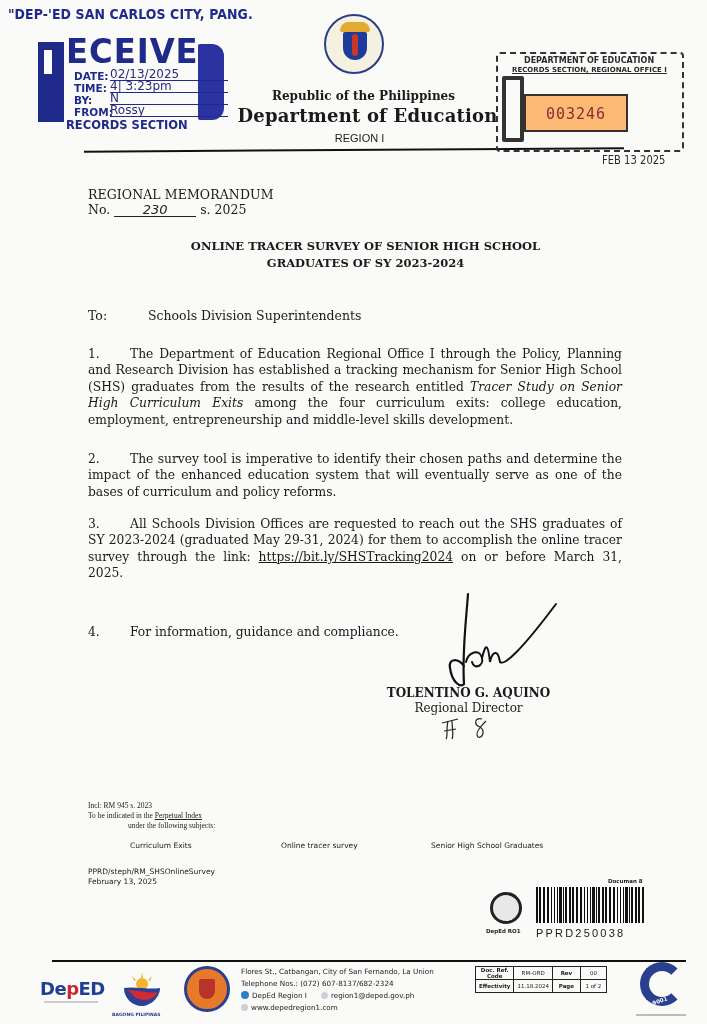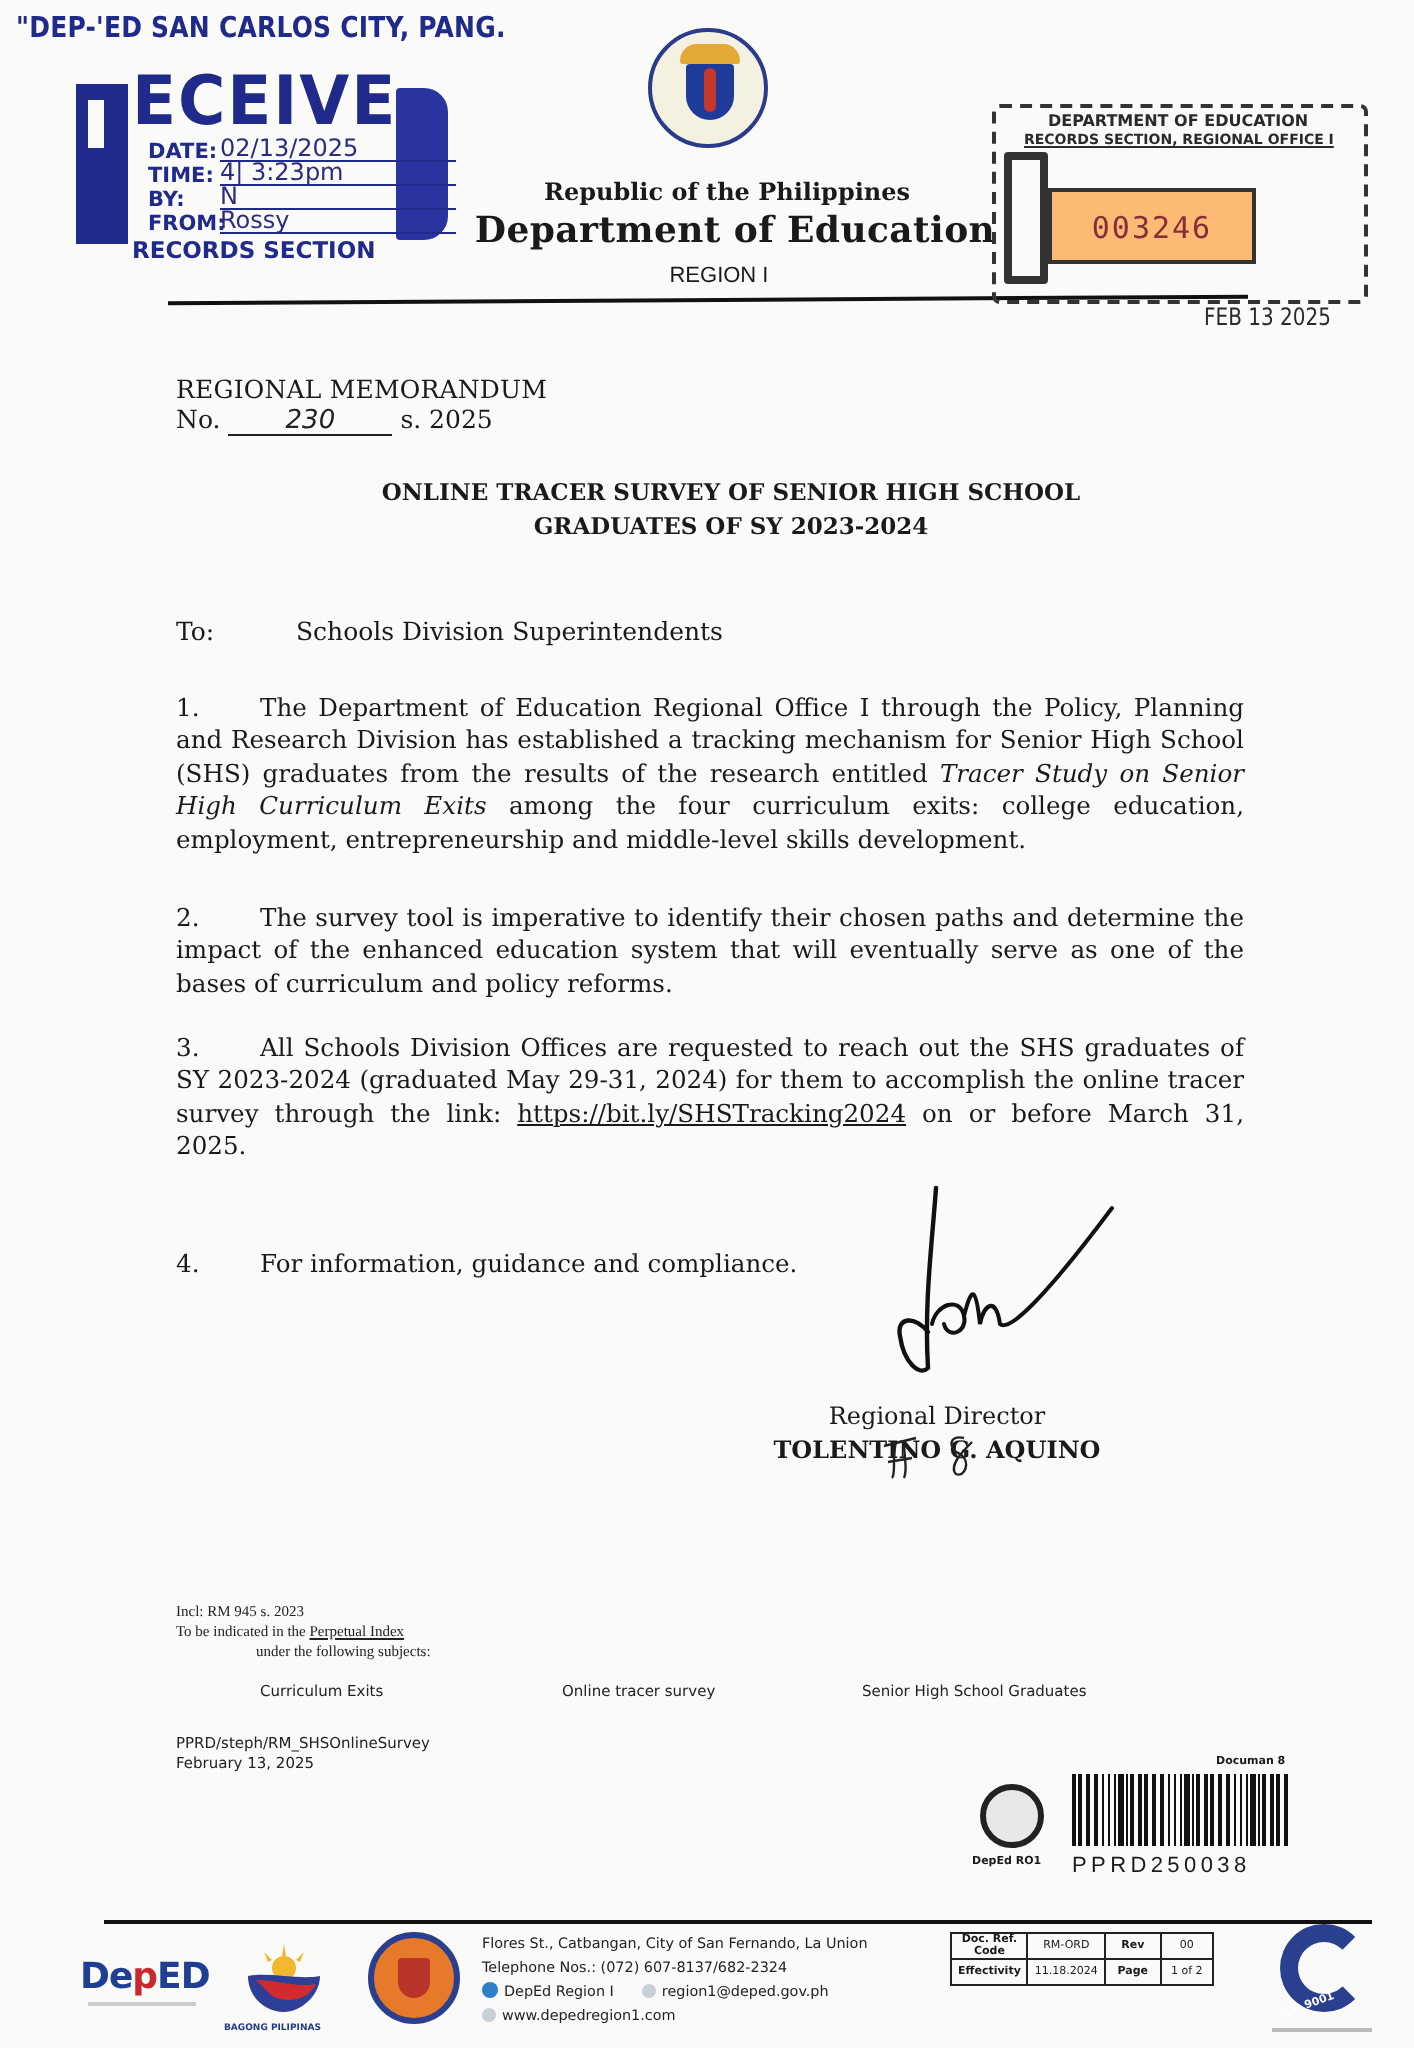--- a/index.html
+++ b/index.html
@@ -51,21 +51,21 @@
   .para .pnum { display: inline-block; width: 42px; }
   .para em { font-style: italic; }
   .para .link { text-decoration: underline; color: #1a1a1a; cursor: pointer; }
   .p1 { top: 346px; }
   .p2 { top: 451px; }
   .p3 { top: 516px; }
   .p4 { top: 624px; }
 
   
   .signature { position: absolute; left: 440px; top: 592px; width: 140px; height: 100px; }
-  .signer-name { position: absolute; left: 0; width: 707px; top: 686px; padding-left: 230px; text-align: center; font-family: "DejaVu Serif", serif; font-weight: bold; font-size: 12px; margin-top: 32px; }
+  .signer-name { position: absolute; left: 0; width: 707px; top: 686px; padding-left: 230px; text-align: center; font-family: "DejaVu Serif", serif; font-weight: bold; font-size: 12px; }
   .signer-title { position: absolute; left: 0; width: 707px; top: 701px; padding-left: 230px; text-align: center; font-family: "DejaVu Serif", serif; font-size: 12px; }
   .initials { position: absolute; left: 438px; top: 715px; width: 60px; height: 26px; }
 
   
   .notes { position: absolute; left: 88px; top: 801px; font-family: Liberation Serif, serif; font-size: 7.5px; line-height: 10px; color: #222; }
   .notes .u { text-decoration: underline; }
   .notes .indent { padding-left: 40px; text-align: center; }
   .subjects { position: absolute; top: 841px; font-family: "DejaVu Sans", sans-serif; font-size: 7.5px; color: #222; white-space: nowrap; }
   .s1 { left: 130px; } .s2 { left: 281px; } .s3 { left: 431px; }
   .ref { position: absolute; left: 88px; top: 867px; font-family: "DejaVu Sans", sans-serif; font-size: 7.5px; line-height: 10px; color: #222; }

